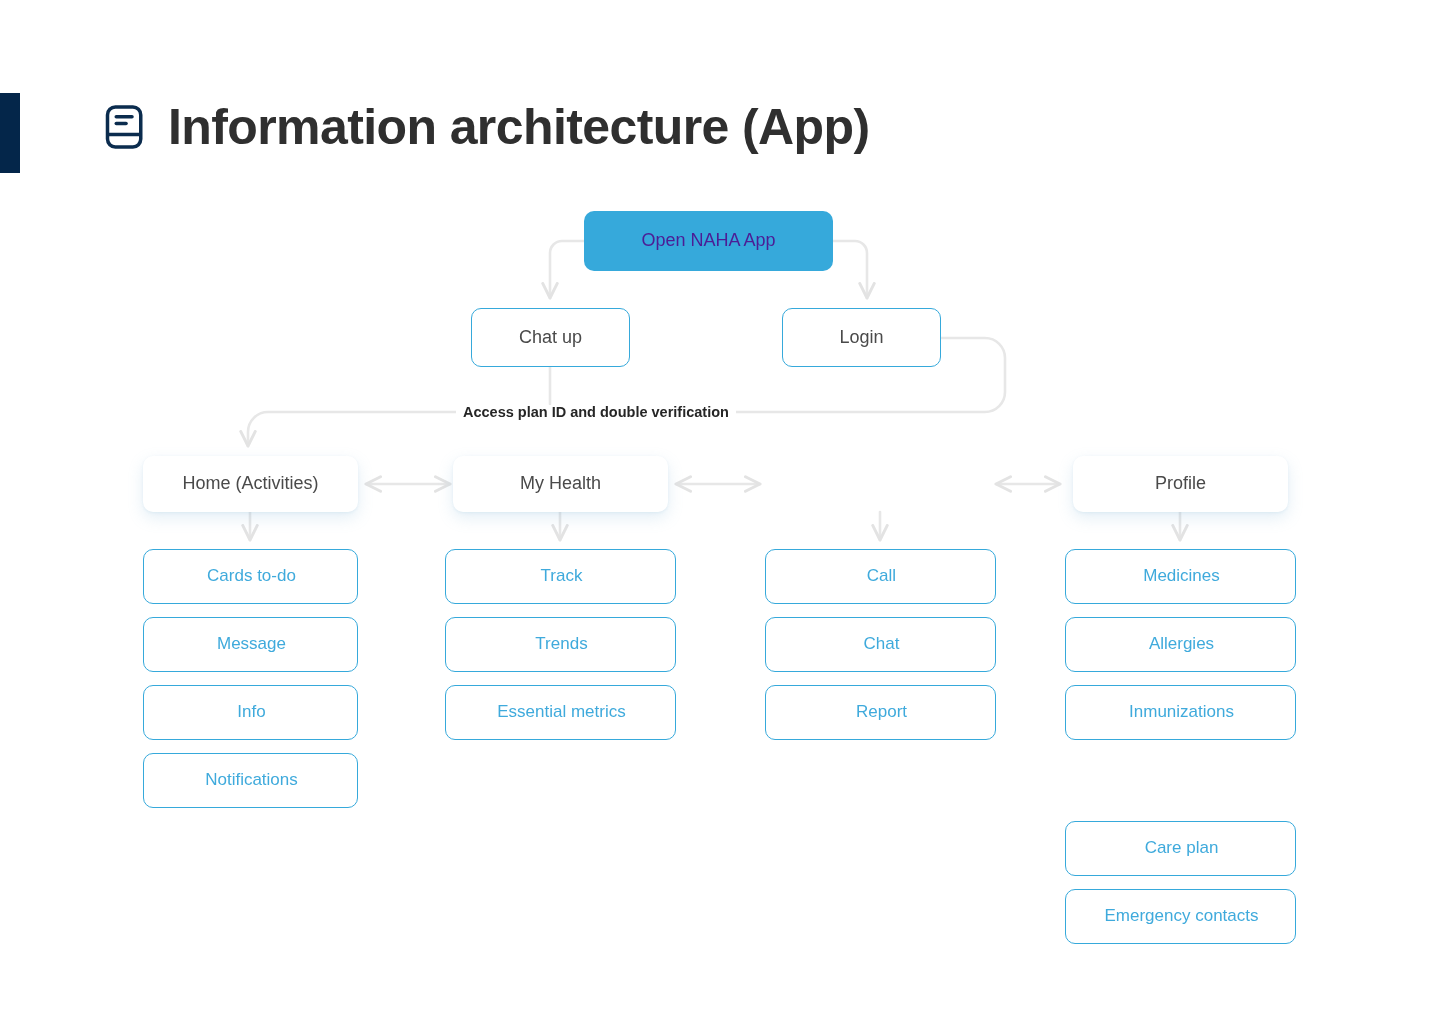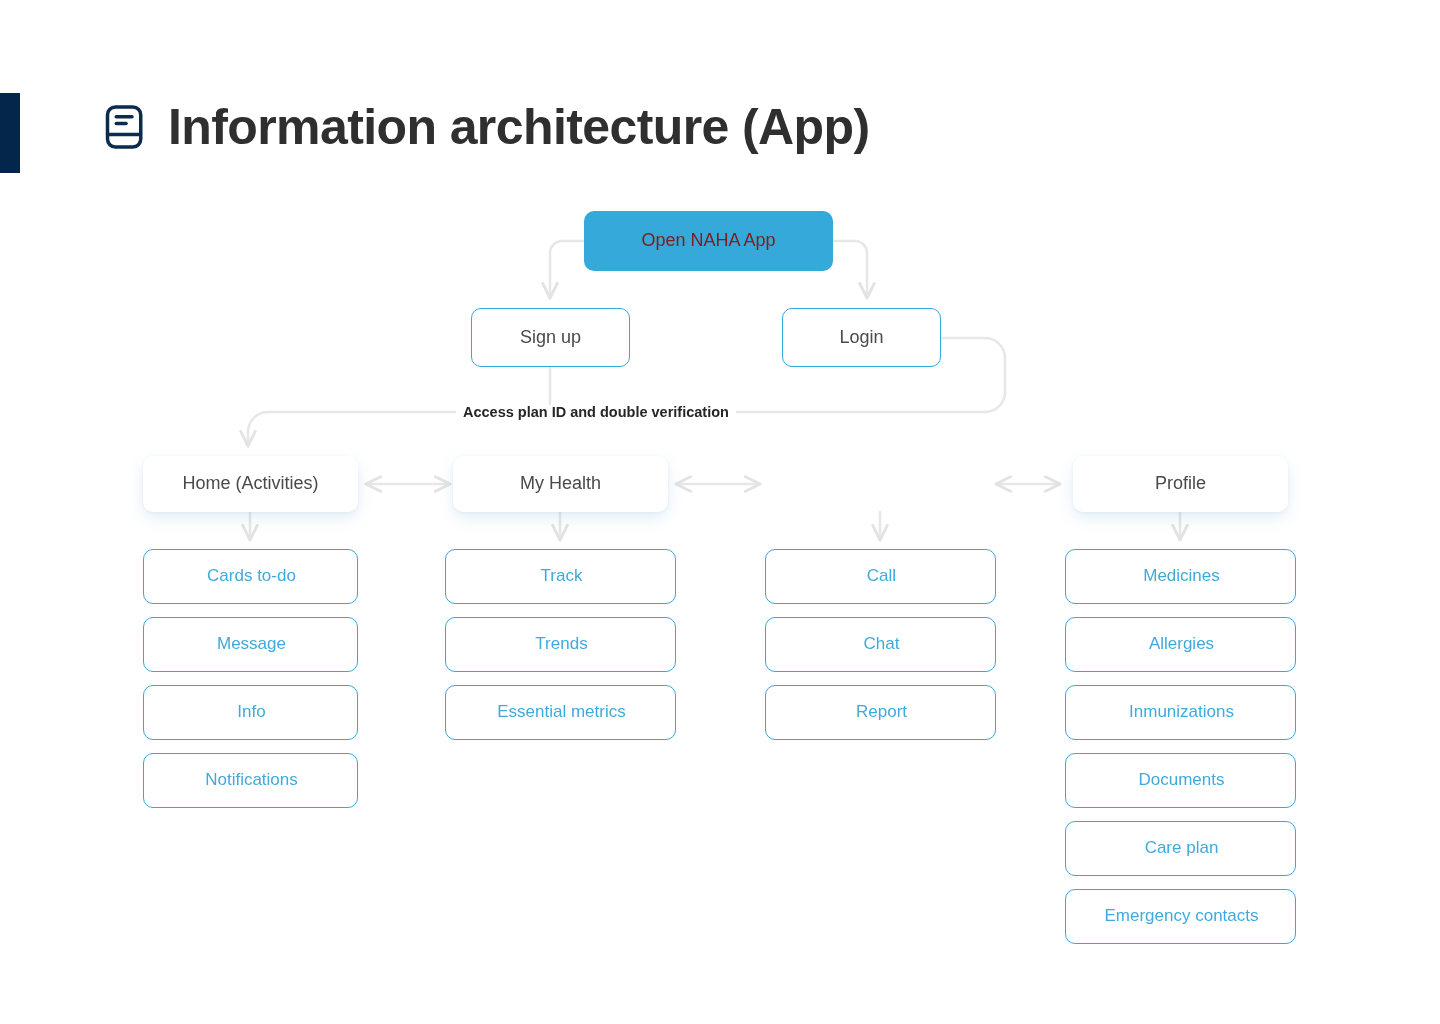--- a/index.html
+++ b/index.html
@@ -55,21 +55,21 @@
     justify-content: center;
     text-align: center;
     border-radius: 10px;
     font-size: 18px;
     line-height: 1.2;
     color: #4A4A4A;
     padding: 0 10px;
   }
   .node.root {
     background: #36A9DB;
-    color: #7f1d1d;
+    color: #4c1d95;
     border: none;
     box-shadow: none;
   }
   .node.auth {
     background: #ffffff;
     border: 1.6px solid #36A9DB;
     color: #4A4A4A;
   }
   .node.section {
     background: #ffffff;
@@ -145,21 +145,21 @@
     </g>
   </svg>
 
   <div class="wire-label" style="left:456px; top:405px;">Access plan ID and double verification</div>
 
   <div class="node root" style="left:584px; top:211px; width:249px; height:60px;">
     <span>Open NAHA App</span>
   </div>
 
   <div class="node auth" style="left:471px; top:308px; width:159px; height:59px;">
-    <span>Sign up</span>
+    <span>Chat up</span>
   </div>
   <div class="node auth" style="left:782px; top:308px; width:159px; height:59px;">
     <span>Login</span>
   </div>
 
   <div class="node section" style="left:143px; top:456px; width:215px; height:56px;">
     <span>Home (Activities)</span>
   </div>
   <div class="node section" style="left:453px; top:456px; width:215px; height:56px;">
     <span>My Health</span>
@@ -203,23 +203,20 @@
 
   <div class="node leaf" style="left:1065px; top:549px; width:231px; height:55px;justify-content:center;">
     <span>Medicines</span>
   </div>
   <div class="node leaf" style="left:1065px; top:685px; width:231px; height:55px;">
     <span>Inmunizations</span>
   </div>
   <div class="node leaf" style="left:1065px; top:617px; width:231px; height:55px;">
     <span>Allergies</span>
   </div>
-  <div class="node leaf" style="left:1065px; top:753px; width:231px; height:55px;">
-    <span>Documents</span>
-  </div>
   <div class="node leaf" style="left:1065px; top:821px; width:231px; height:55px;">
     <span>Care plan</span>
   </div>
   <div class="node leaf" style="left:1065px; top:889px; width:231px; height:55px;">
     <span>Emergency contacts</span>
   </div>
 
 </div>
 
 </body></html>

